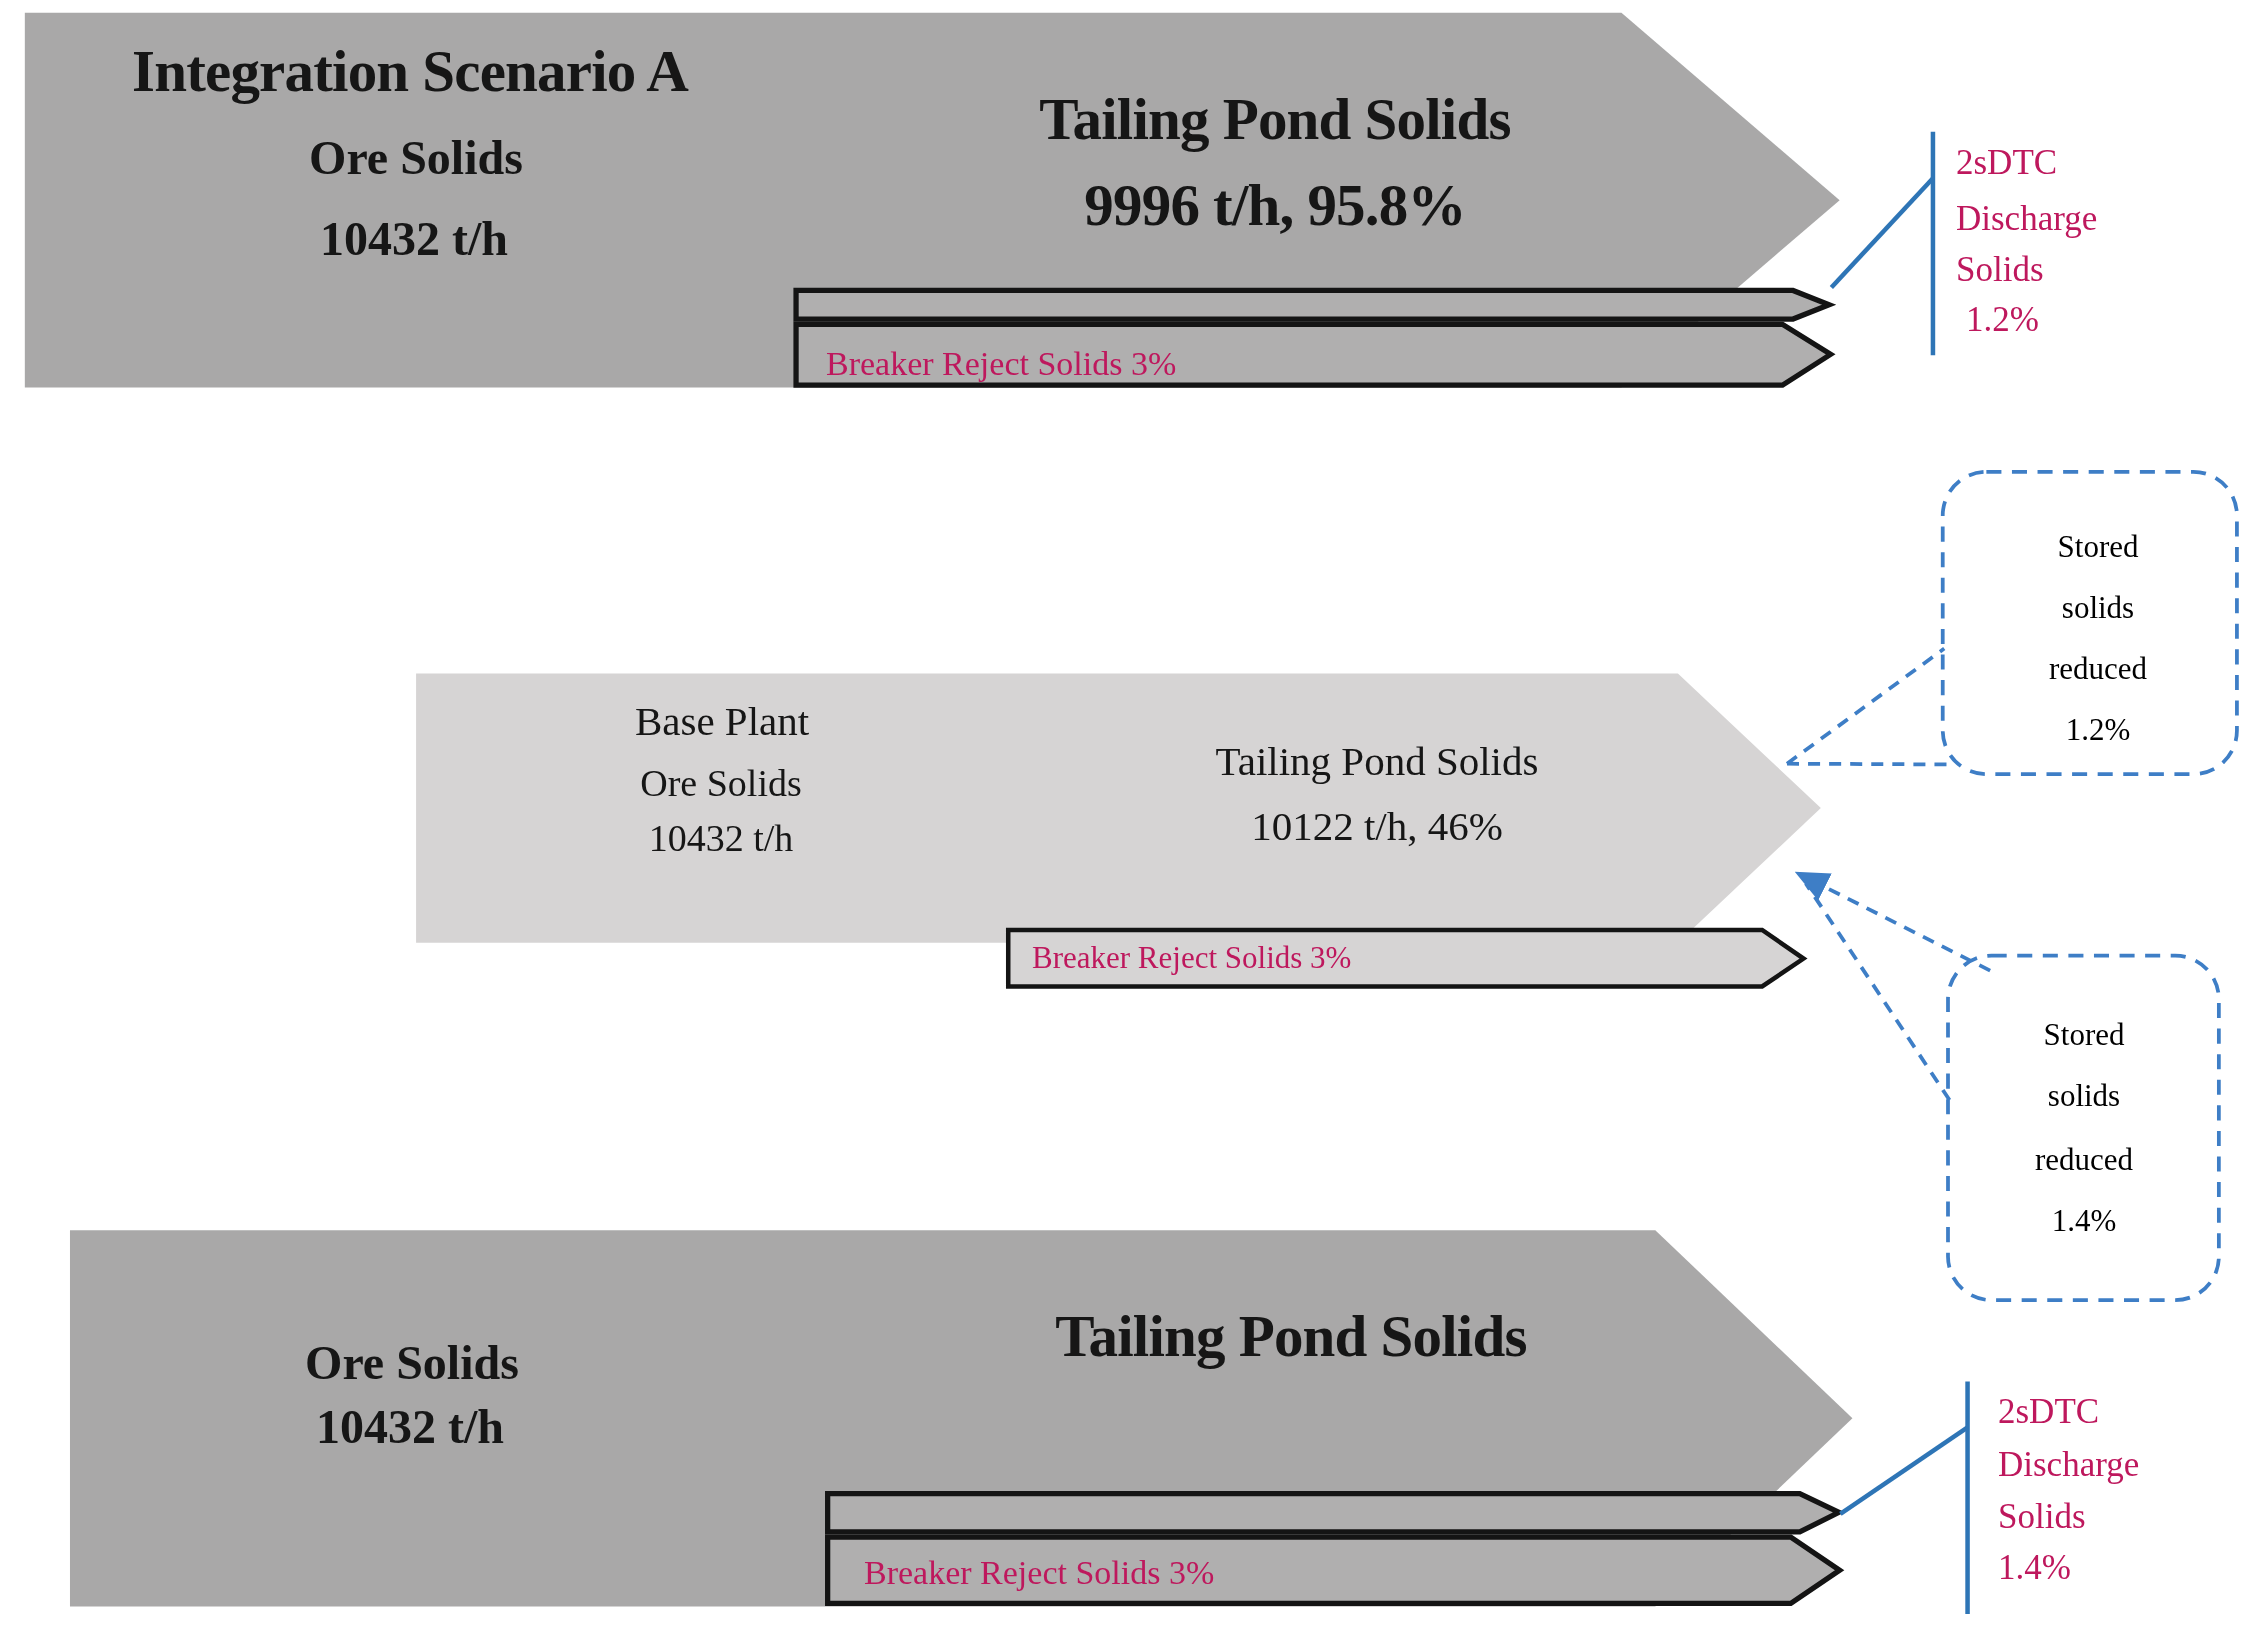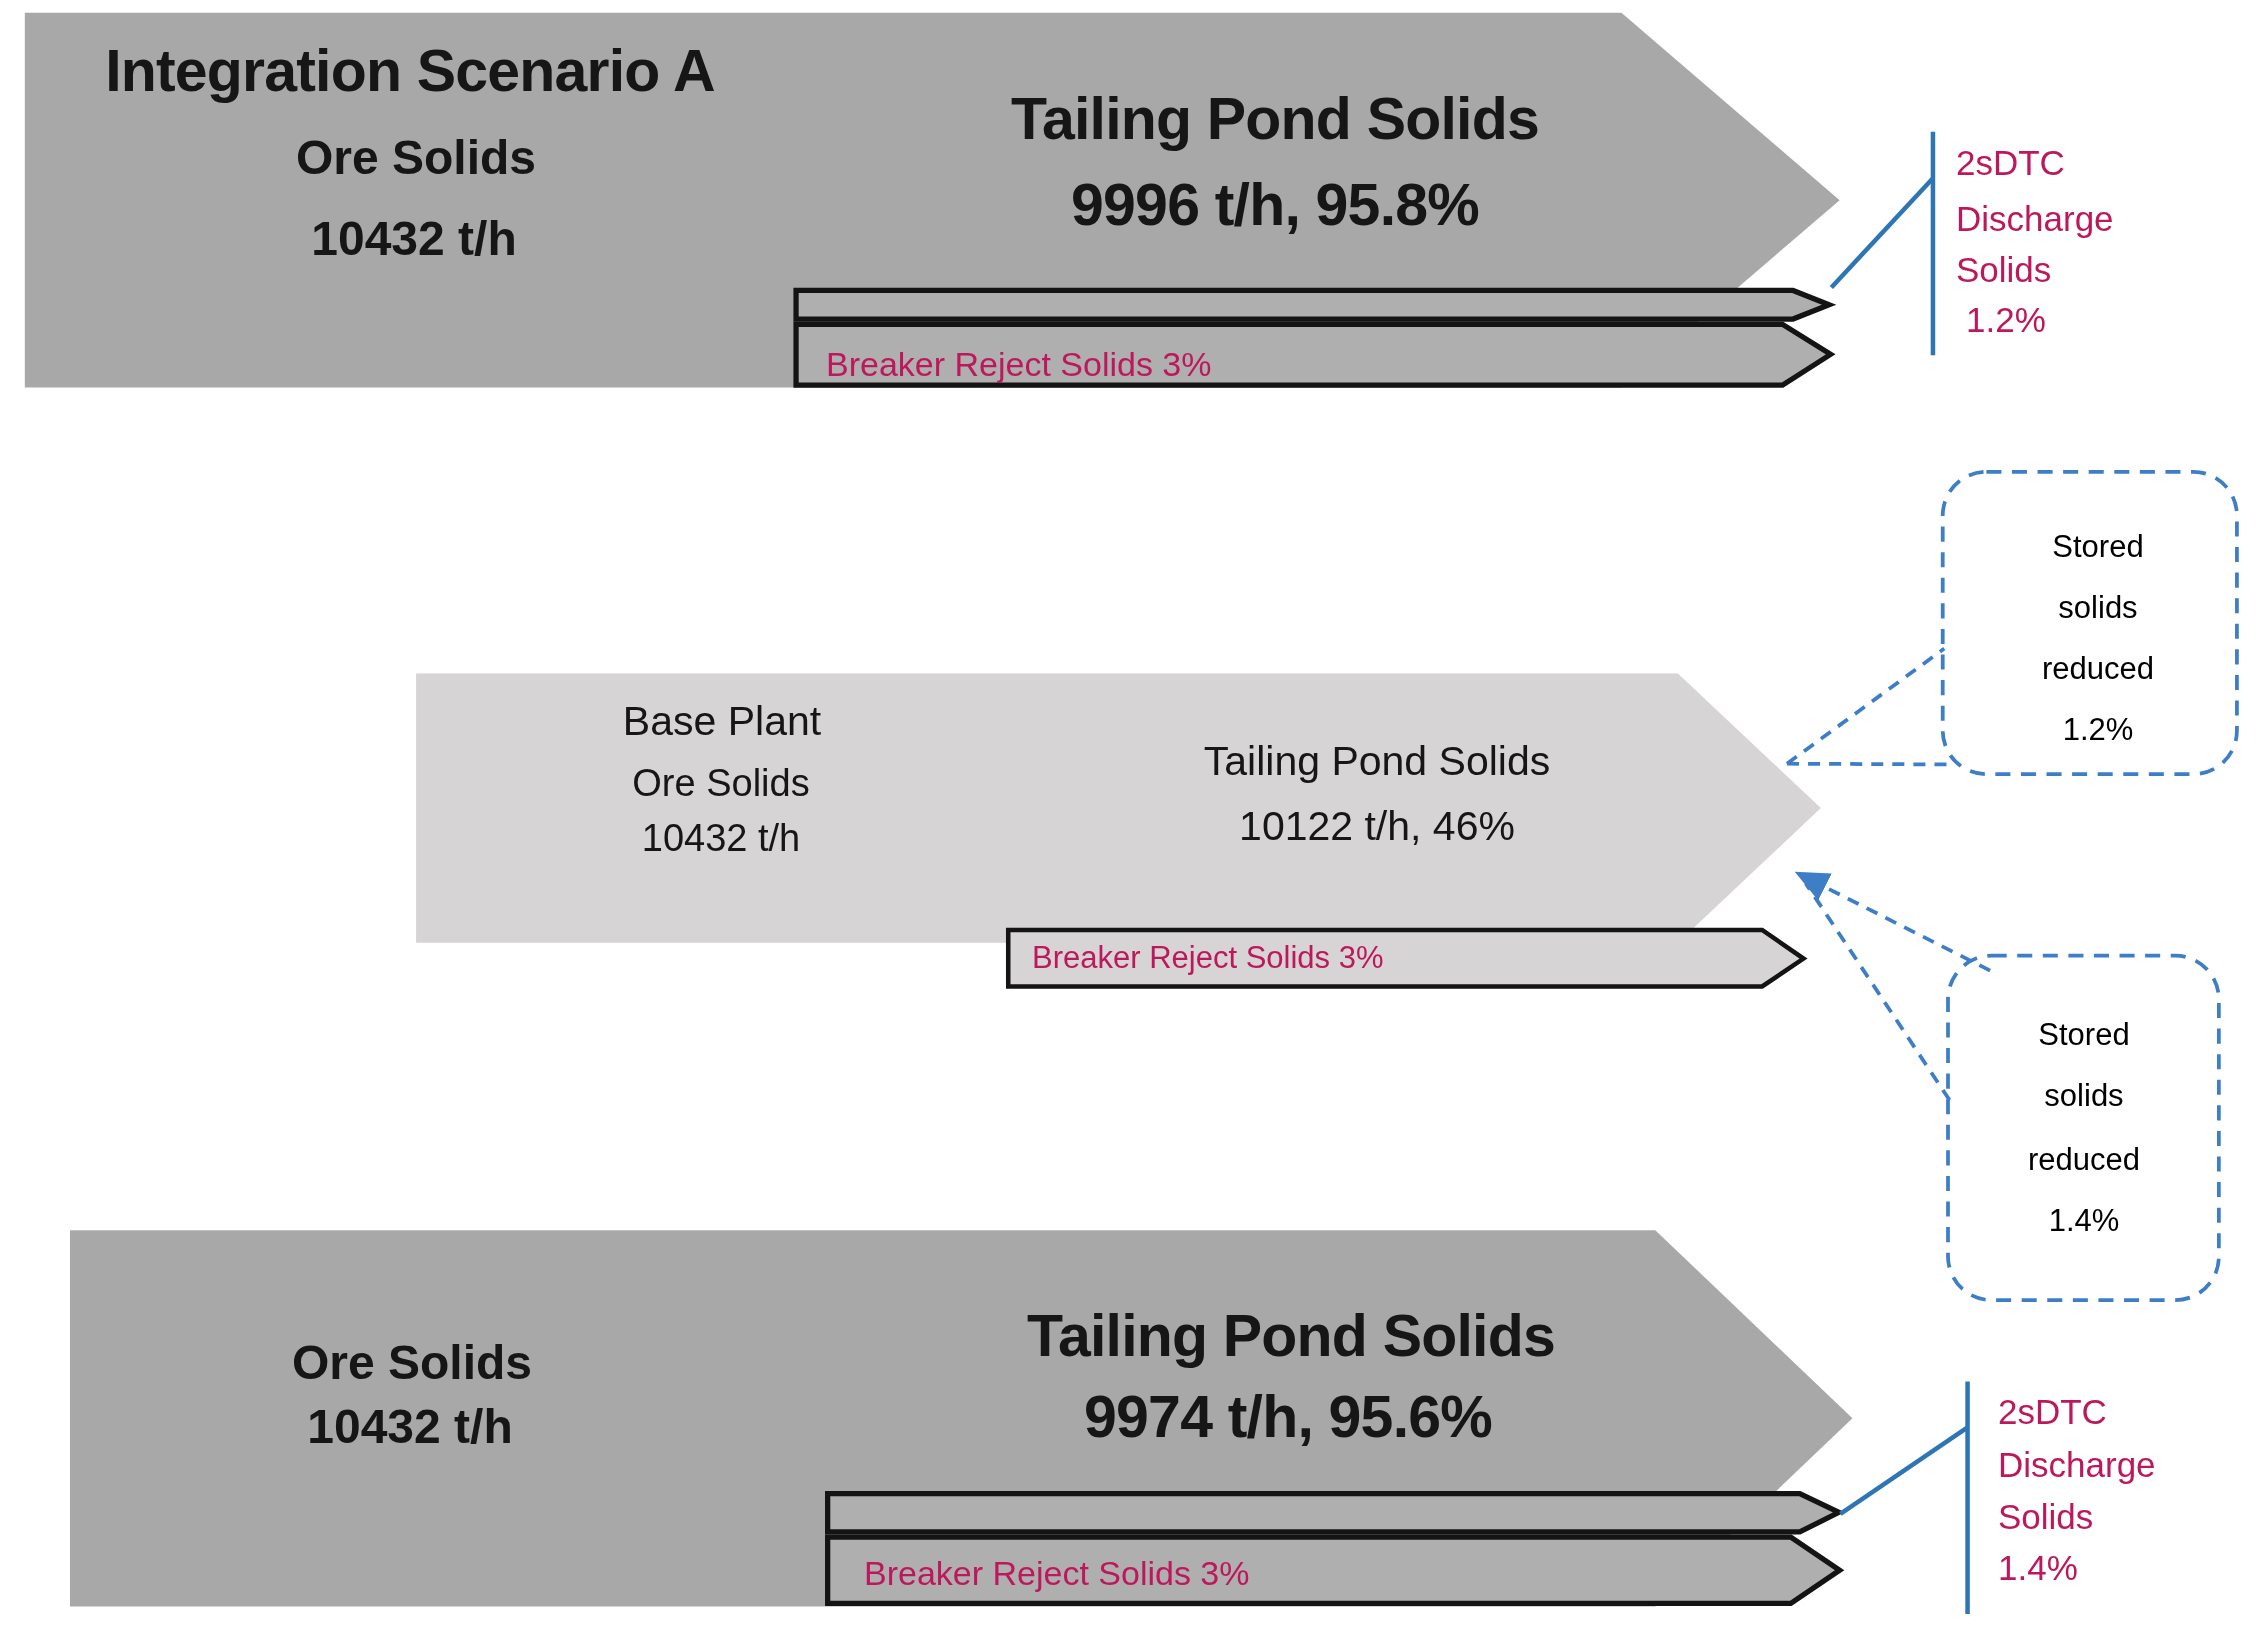--- a/index.html
+++ b/index.html
@@ -1,20 +1,20 @@
 <!DOCTYPE html>
 <html style="font-size:12px"><head>
 <meta charset="utf-8">
 <style>
   html,body{margin:0;padding:0;background:#ffffff;}
   .canvas{
     position:relative;
     width:2261px;height:1635px;
     background:#ffffff;
-    font-family:Liberation Sans, sans-serif;
+    font-family:Liberation Serif, serif;
     overflow:hidden;
   }
   .layer{position:absolute;left:0;top:0;}
   .t{
     position:absolute;
     transform:translate(-50%,-50%);
     white-space:nowrap;
     color:#161616;
     text-align:center;
     line-height:1;
@@ -93,21 +93,20 @@
   <div class="t base-big" style="left:722px;top:721px;text-align:right;">Base Plant</div>
   <div class="t base-mid" style="left:721px;top:783px;">Ore Solids</div>
   <div class="t base-mid" style="left:721px;top:838px;">10432 t/h</div>
   <div class="t base-big" style="left:1377px;top:761px;">Tailing Pond Solids</div>
   <div class="t base-big" style="left:1377px;top:826px;">10122 t/h, 46%</div>
   <div class="tl xsmall" style="left:1032px;top:957px;">Breaker Reject Solids 3%</div>
 
   <div class="t mid" style="left:412px;top:1363px;">Ore Solids</div>
   <div class="t mid" style="left:410px;top:1427px;">10432 t/h</div>
   <div class="t big" style="left:1291px;top:1336px;">Tailing Pond Solids</div>
-  <div class="t big" style="left:1288px;top:1417px;">9974 t/h, 95.6%</div>
   <div class="tl small" style="left:864px;top:1573px;">Breaker Reject Solids 3%</div>
   <div class="tl note" style="left:1998px;top:1411px;">2sDTC</div>
   <div class="tl note" style="left:1998px;top:1464px;">Discharge</div>
   <div class="tl note" style="left:1998px;top:1516px;">Solids</div>
   <div class="tl note" style="left:1998px;top:1567px;">1.4%</div>
 
   <div class="t orange" style="left:2098px;top:546px;">Stored</div>
   <div class="t orange" style="left:2098px;top:607px;">solids</div>
   <div class="t orange" style="left:2098px;top:668px;">reduced</div>
   <div class="t orange" style="left:2098px;top:729px;">1.2%</div>

